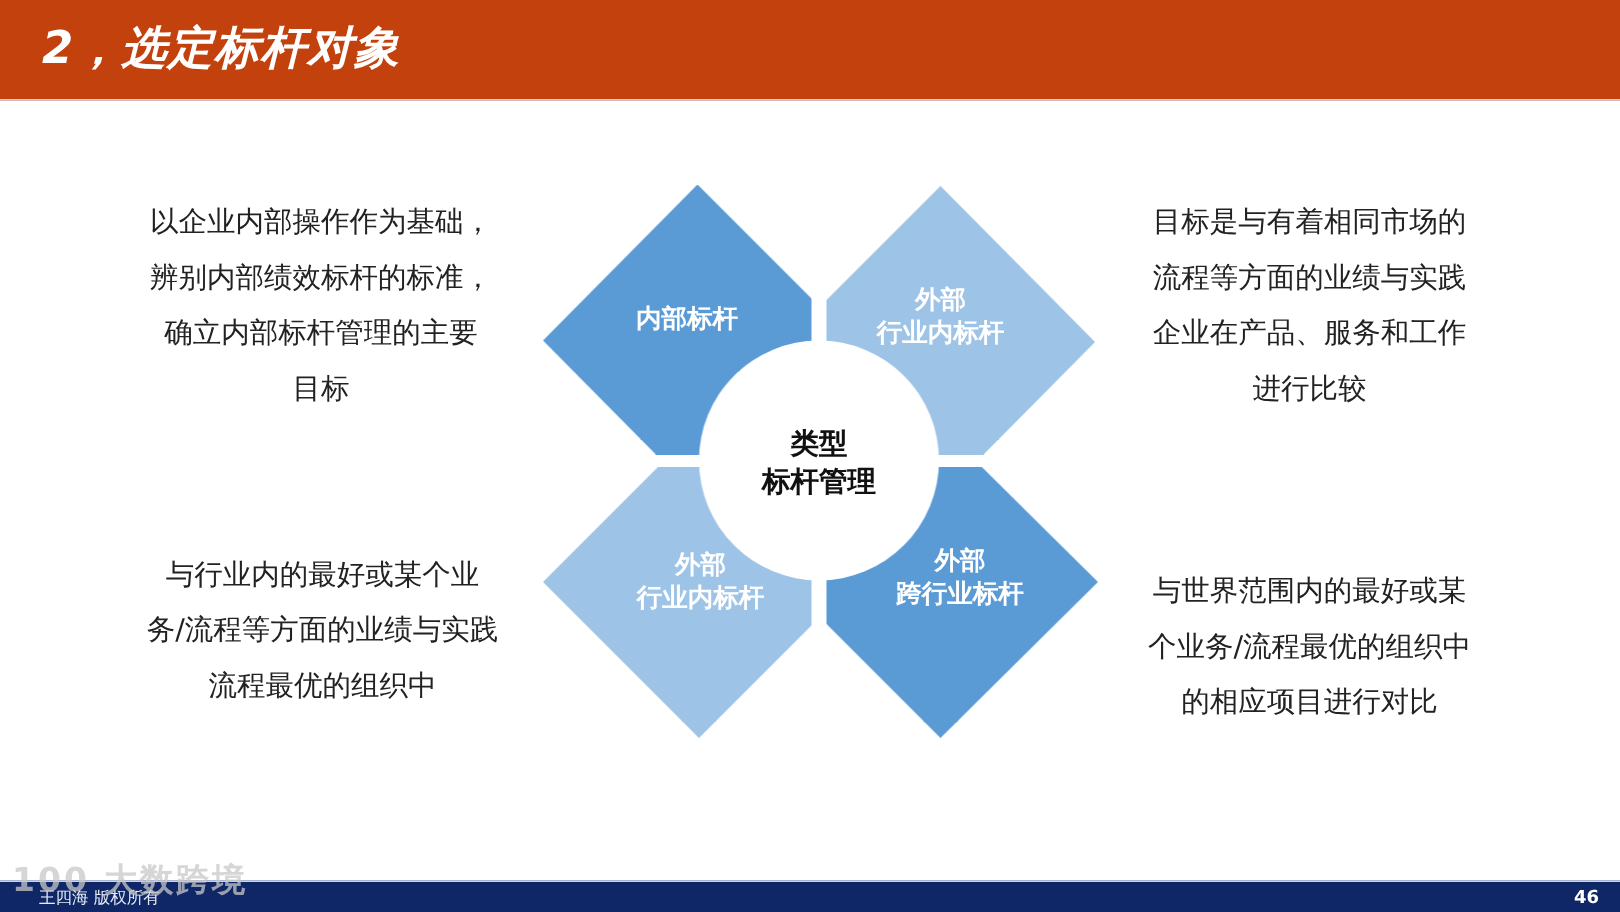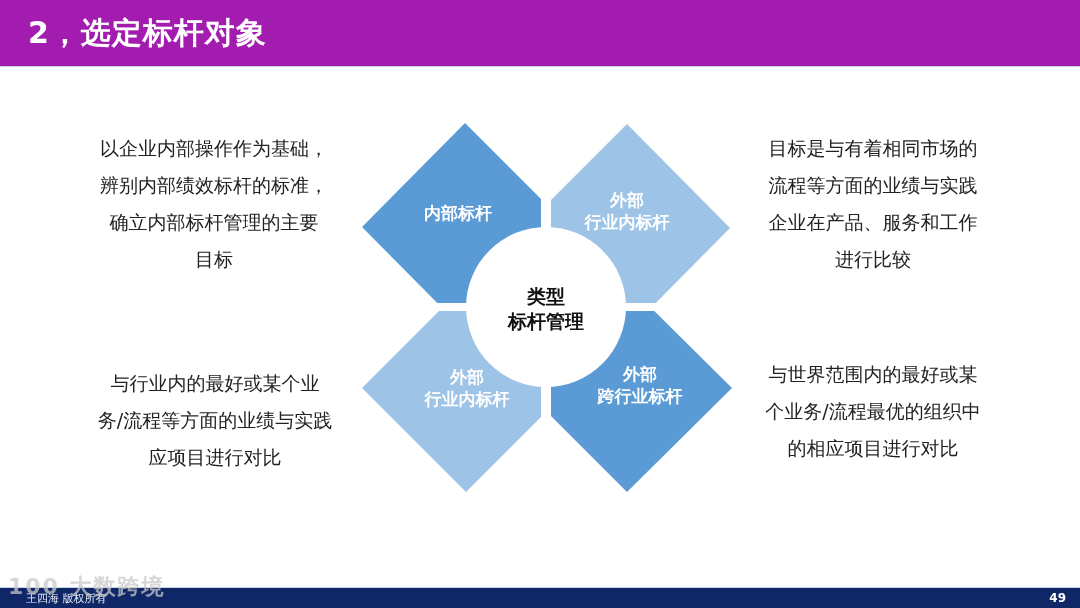--- a/index.html
+++ b/index.html
@@ -1,17 +1,17 @@
 <!DOCTYPE html>
 <html><head>
 <meta charset="utf-8">
 <style>
   html,body{margin:0;padding:0;}
   body{width:1080px;height:608px;position:relative;overflow:hidden;background:#fff;font-family:"DejaVu Sans","Liberation Sans",sans-serif;}
-  .header{position:absolute;left:0;top:0;width:1080px;height:66px;background:#a21caf;border-bottom:1px solid #c9d6ea;}
+  .header{position:absolute;left:0;top:0;width:1080px;height:66px;background:#c2410c;border-bottom:1px solid #c9d6ea;font-style:italic;}
   .title{position:absolute;left:28px;top:10px;color:#fff;font-size:30px;font-weight:bold;letter-spacing:1px;line-height:46px;}
   .desc{position:absolute;width:290px;text-align:center;color:#222;font-size:19px;line-height:37px;}
   .diagram{position:absolute;left:0;top:0;width:1080px;height:608px;}
   .label{position:absolute;color:#fff;font-weight:bold;font-size:17px;line-height:22px;text-align:center;width:140px;}
   .center-label{position:absolute;left:486px;top:284px;width:120px;text-align:center;color:#111;font-weight:bold;font-size:19px;line-height:25px;}
   .footer{position:absolute;left:0;top:587px;width:1080px;height:21px;background:#0f2766;border-top:1px solid #c9d6ea;}
   .footer-left{position:absolute;left:8px;top:2px;color:#e6ecf7;font-size:11px;line-height:17px;margin-left:18px;}
   .page-num{position:absolute;right:14px;top:1px;color:#fff;font-size:12px;font-weight:bold;line-height:18px;}
   .watermark{position:absolute;left:8px;top:572px;color:rgba(200,200,200,0.75);font-size:22px;font-weight:bold;letter-spacing:2px;}
 </style>
@@ -78,25 +78,25 @@
 </div>
 <div class="desc" style="left:728px;top:130px;text-align:center;">
   <div>目标是与有着相同市场的</div>
   <div>流程等方面的业绩与实践</div>
   <div>企业在产品、服务和工作</div>
   <div>进行比较</div>
 </div>
 <div class="desc" style="left:70px;top:365px;">
   <div>与行业内的最好或某个业</div>
   <div>务/流程等方面的业绩与实践</div>
-  <div>应项目进行对比</div>
+  <div>流程最优的组织中</div>
 </div>
-<div class="desc" style="left:728px;top:356px;">
+<div class="desc" style="left:728px;top:376px;">
   <div>与世界范围内的最好或某</div>
   <div>个业务/流程最优的组织中</div>
   <div>的相应项目进行对比</div>
 </div>
 
 <div class="footer">
   <div class="footer-left">王四海 版权所有</div>
-  <div class="page-num">49</div>
+  <div class="page-num">46</div>
 </div>
 <div class="watermark">100 大数跨境</div>
 
 </body></html>

